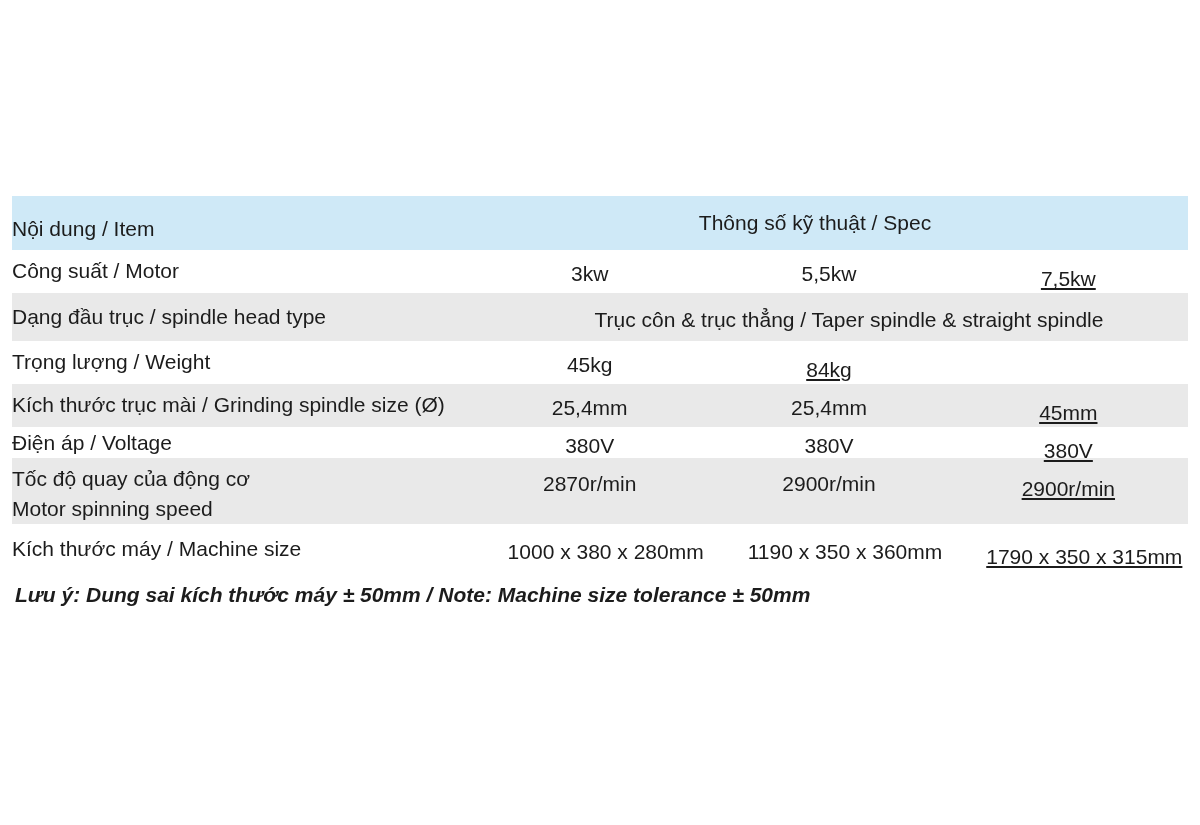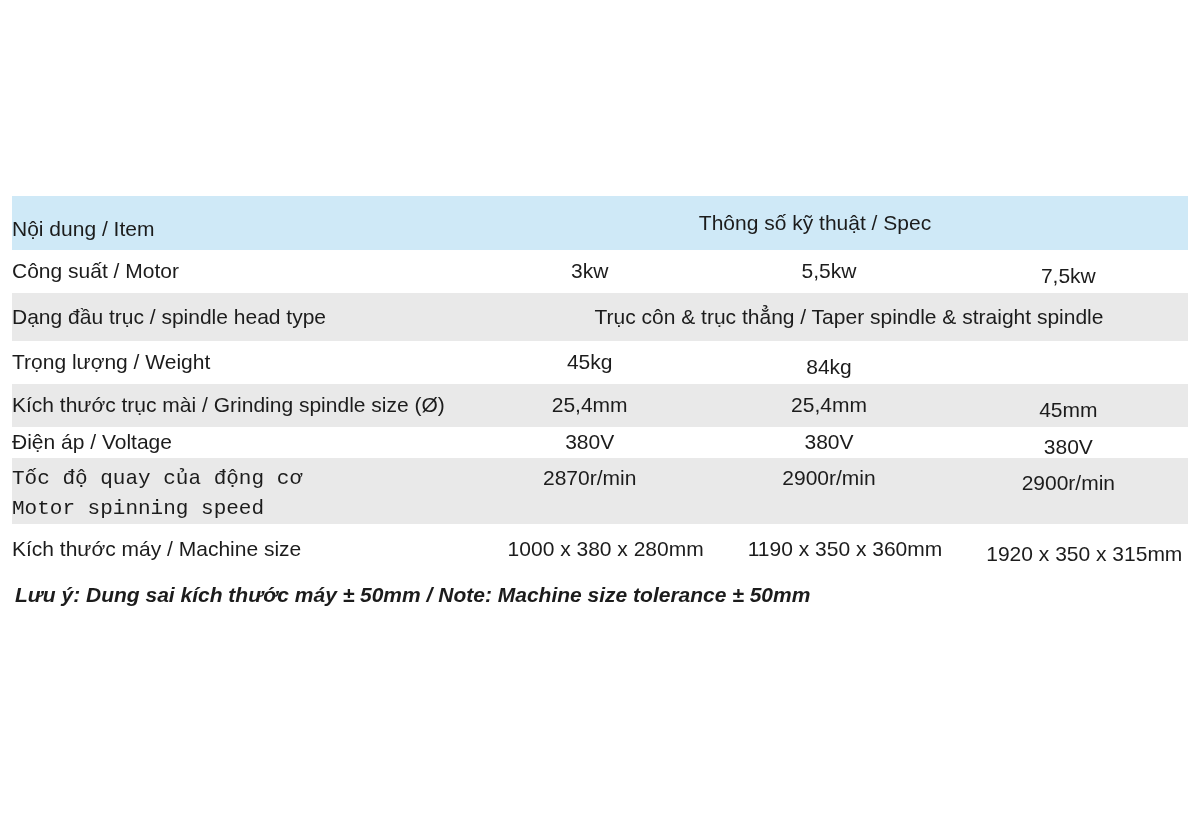--- a/index.html
+++ b/index.html
@@ -47,22 +47,23 @@
     font-size: 21px;
     line-height: 1.25;
     white-space: nowrap;
   }
   .cell.label {
     justify-content: flex-start;
   }
   .cell.value {
     justify-content: center;
     text-align: left;
+    margin-top: 6px;
   }
-  .cell.v3 { transform: translateY(5px); }
+  .cell.v3 { transform: translateY(5px); text-decoration: underline; }
   .header-row .cell.label {
     align-items: flex-end;
     padding-bottom: 8px;
   }
   .header-row .cell.spec {
     align-items: flex-end;
     justify-content: center;
     padding-bottom: 14px;
     padding-right: 28px;
   }
@@ -73,21 +74,20 @@
   .row-double .cell.value {
     align-items: flex-start;
     padding-top: 7px;
   }
   .row-double .cell.label {
     align-items: flex-start;
     flex-direction: column;
     justify-content: flex-start;
     padding-top: 6px;
     line-height: 30px;
-    font-family: Liberation Mono, monospace;
   }
   .note {
     position: absolute;
     left: 15px;
     top: 583px;
     font-size: 21px;
     font-style: italic;
     white-space: nowrap;
     font-weight: bold;
   }
@@ -143,20 +143,20 @@
       </div>
       <div class="cell value">2870r/min</div>
       <div class="cell value">2900r/min</div>
       <div class="cell value v3">2900r/min</div>
     </div>
 
     <div class="row h50">
       <div class="cell label">Kích thước máy / Machine size</div>
       <div class="cell value">1000 x 380 x 280mm</div>
       <div class="cell value">1190 x 350 x 360mm</div>
-      <div class="cell value v3">1920 x 350 x 315mm</div>
+      <div class="cell value v3">1790 x 350 x 315mm</div>
     </div>
 
   </div>
 
   <div class="note">Lưu ý: Dung sai kích thước máy ± 50mm / Note: Machine size tolerance ± 50mm</div>
 
 </div>
 
 </body></html>

